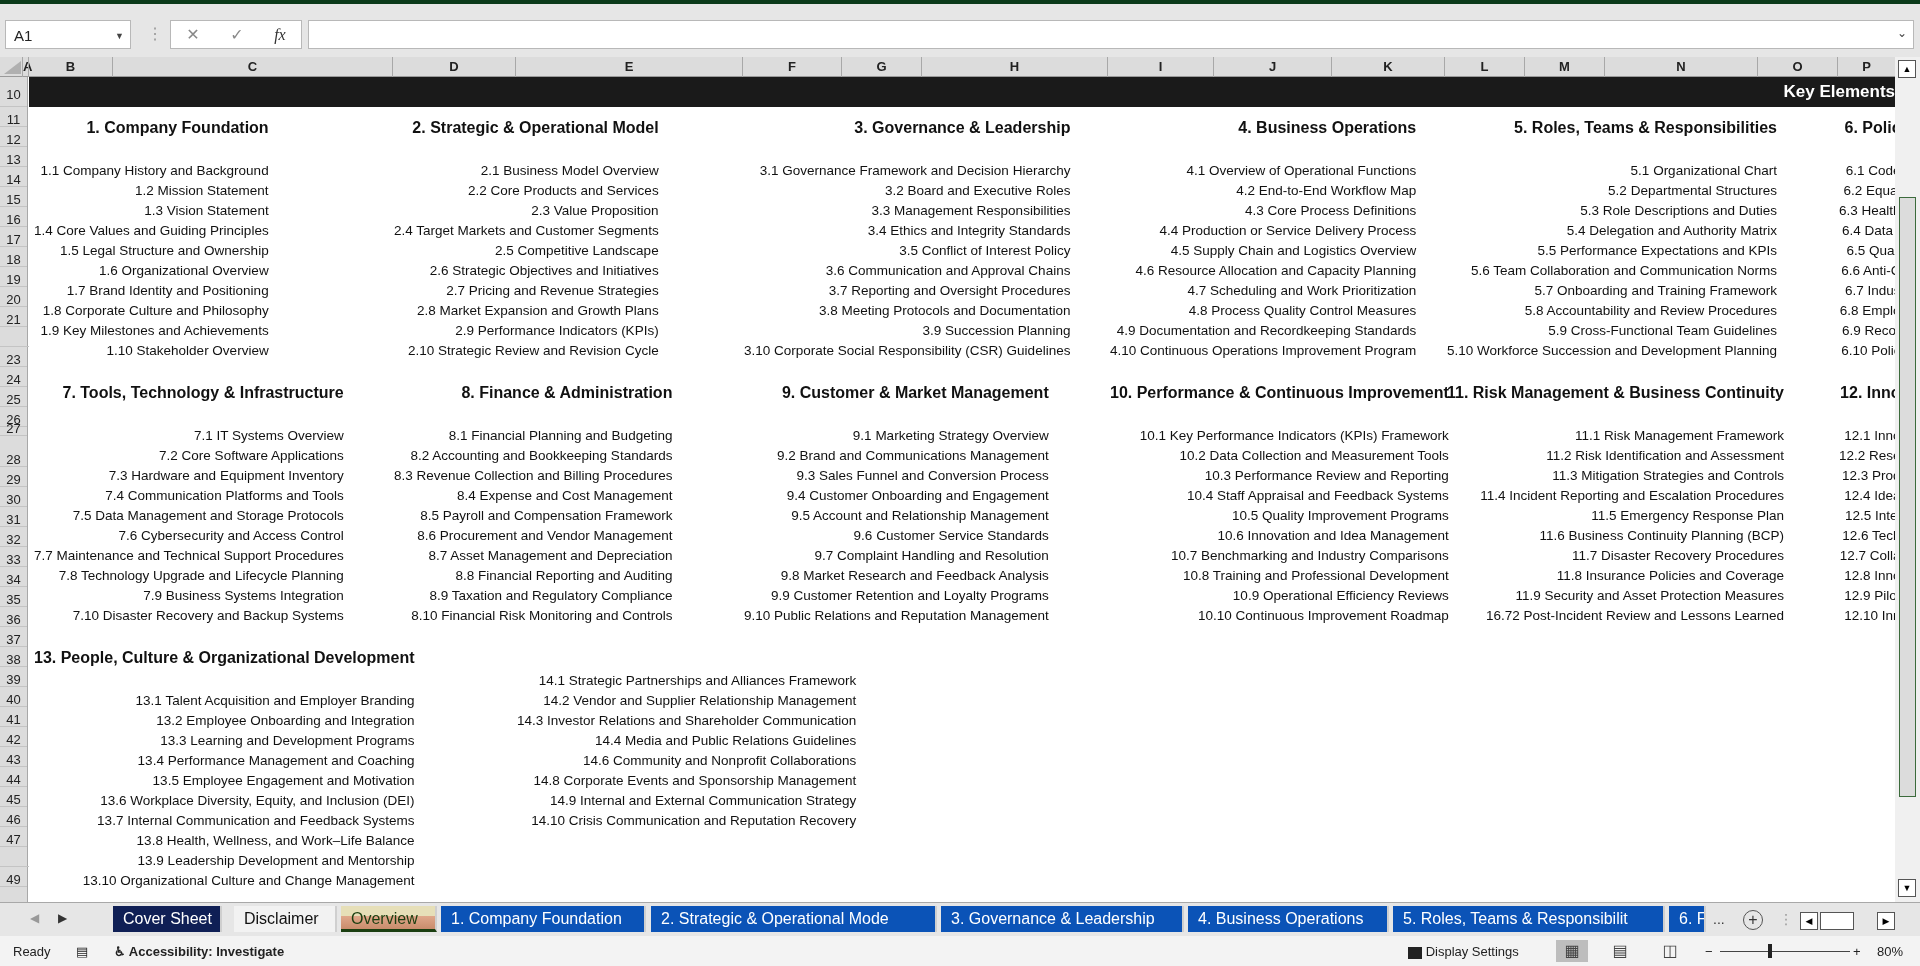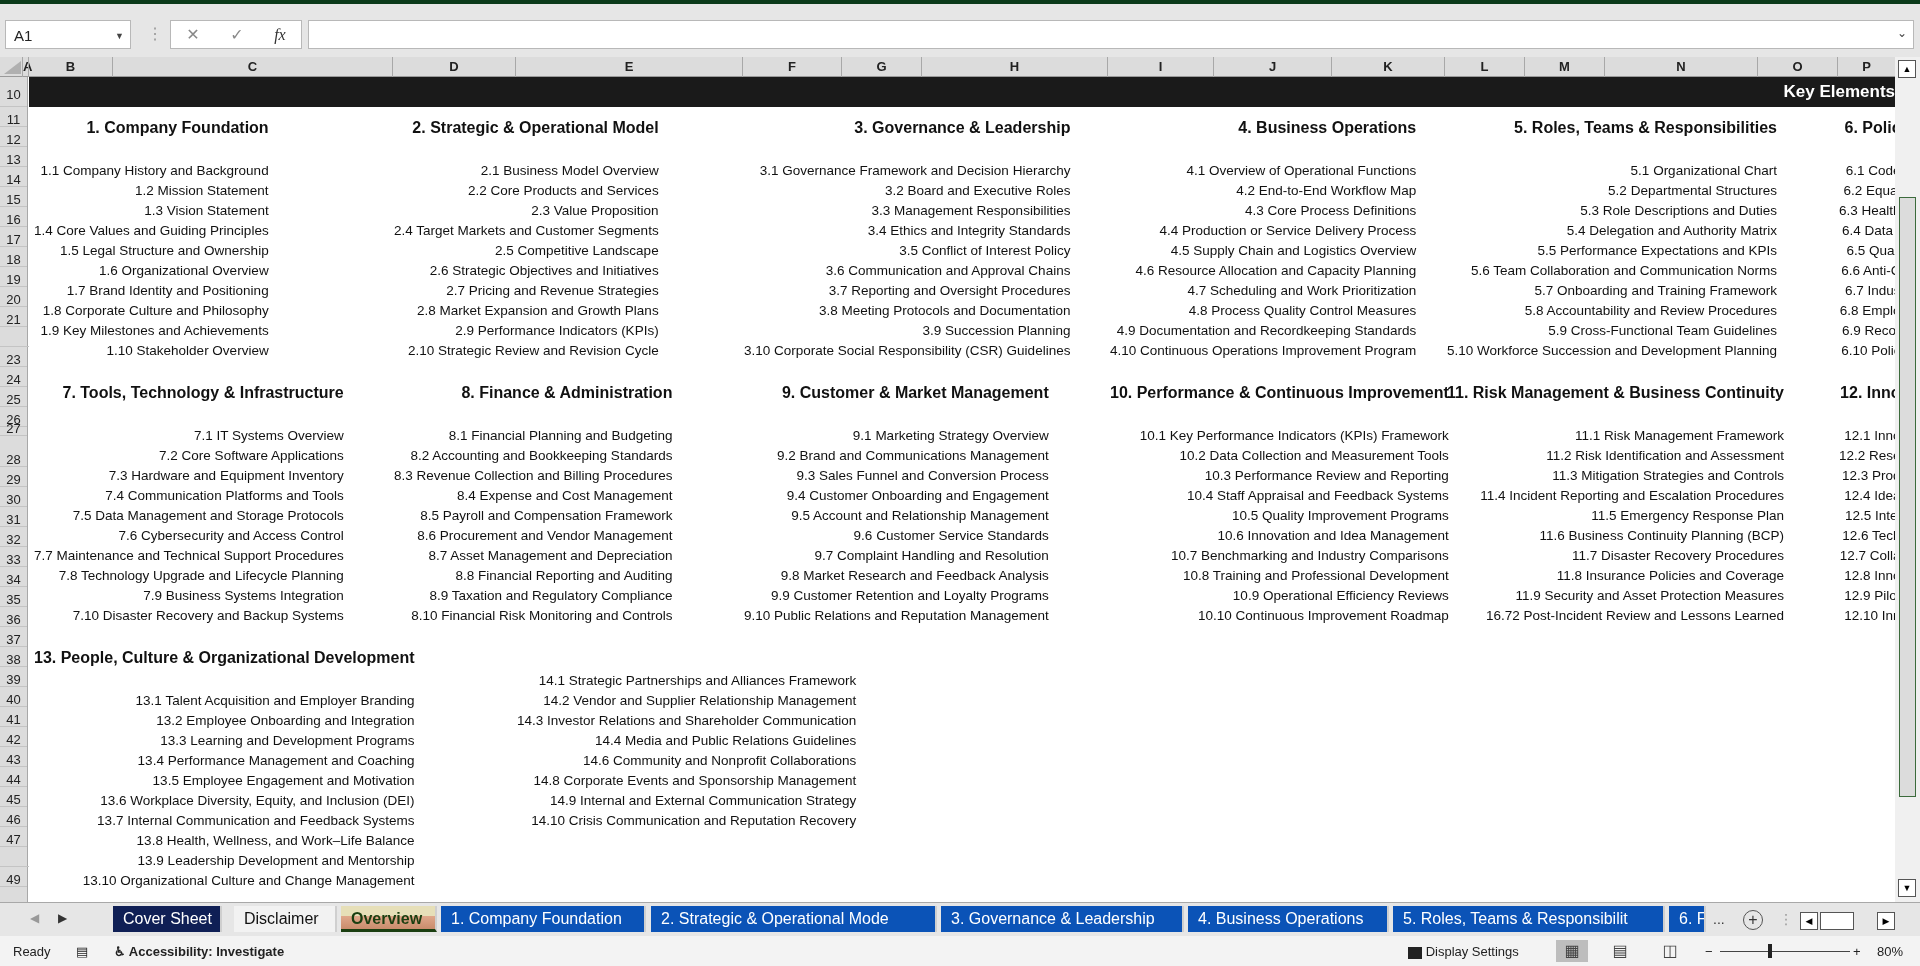--- a/index.html
+++ b/index.html
@@ -30,21 +30,21 @@
   .vscroll { position: absolute; left: 1895px; top: 57px; width: 25px; height: 845px; background: #f0f0f0; }
   .vscroll .up { position: absolute; left: 3px; top: 3px; width: 18px; height: 18px; border: 1px solid #555; background: #fff; font-size: 9px; text-align: center; line-height: 16px; }
   .vscroll .thumb { position: absolute; left: 4px; top: 140px; width: 17px; height: 600px; background: #dcdcdc; border: 1px solid #3c6b3c; }
   .vscroll .down { position: absolute; left: 3px; top: 822px; width: 18px; height: 18px; border: 1px solid #555; background: #fff; font-size: 9px; text-align: center; line-height: 16px; }
 
   .tabbar { position: absolute; left: 0; top: 902px; width: 1920px; height: 34px; background: #e6e6e6; border-top: 1px solid #a8a8a8; }
   .tabnav { position: absolute; top: 8px; font-size: 12px; color: #999; }
   .tab { position: absolute; top: 3px; height: 26px; font-size: 16px; line-height: 26px; padding: 0 10px; white-space: nowrap; overflow: hidden; border-right: 2px solid #cfcfcf; }
   .tab.dark { background: #0f1f55; color: #fff; }
   .tab.plain { background: #f2f2f2; color: #111; }
-  .tab.active { background: linear-gradient(#e6dfb8 0%, #e6dfb8 45%, #dfa78a 45%, #c98c6c 100%); color: #1a3e10; font-weight: bold; border-bottom: 3px solid #1a3e10; }
+  .tab.active { background: linear-gradient(#e6dfb8 0%, #e6dfb8 45%, #dfa78a 45%, #c98c6c 100%); color: #1a3e10; font-weight: normal; border-bottom: 3px solid #1a3e10; }
   .tab.blue { background: #0b53b7; color: #fff; }
   .tab-more { position: absolute; top: 8px; font-size: 14px; color: #333; }
   .add-sheet { position: absolute; top: 7px; width: 20px; height: 20px; border: 1px solid #555; border-radius: 50%; text-align: center; line-height: 18px; font-size: 16px; color: #333; }
   .hscroll { position: absolute; top: 9px; height: 18px; }
   .hscroll .b { position: absolute; top: 0; width: 18px; height: 18px; border: 1px solid #555; background: #fff; font-size: 9px; text-align: center; line-height: 16px; }
   .hscroll .t { position: absolute; top: 0; height: 18px; border: 1px solid #555; background: #fff; }
 
   .statusbar { position: absolute; left: 0; top: 936px; width: 1920px; height: 30px; background: #f3f3f3; font-size: 13px; color: #222; }
   .statusbar .item { position: absolute; top: 8px; white-space: nowrap; }
   .view-btn { position: absolute; top: 4px; width: 32px; height: 22px; text-align: center; line-height: 22px; font-size: 16px; color: #444; }

